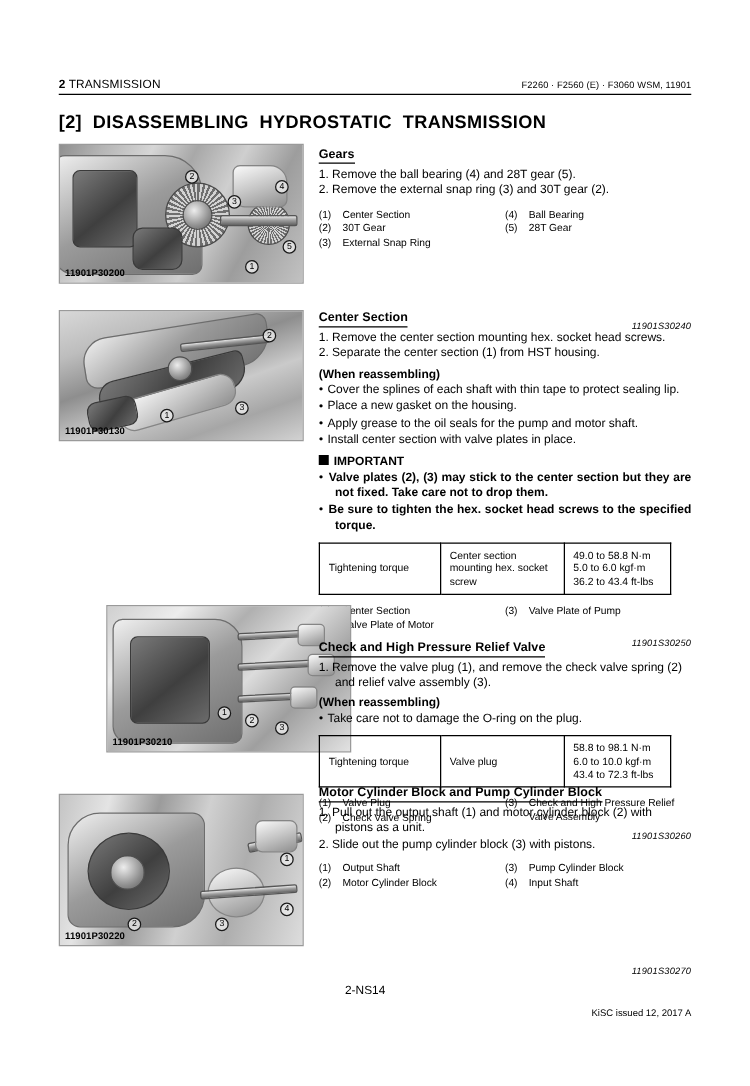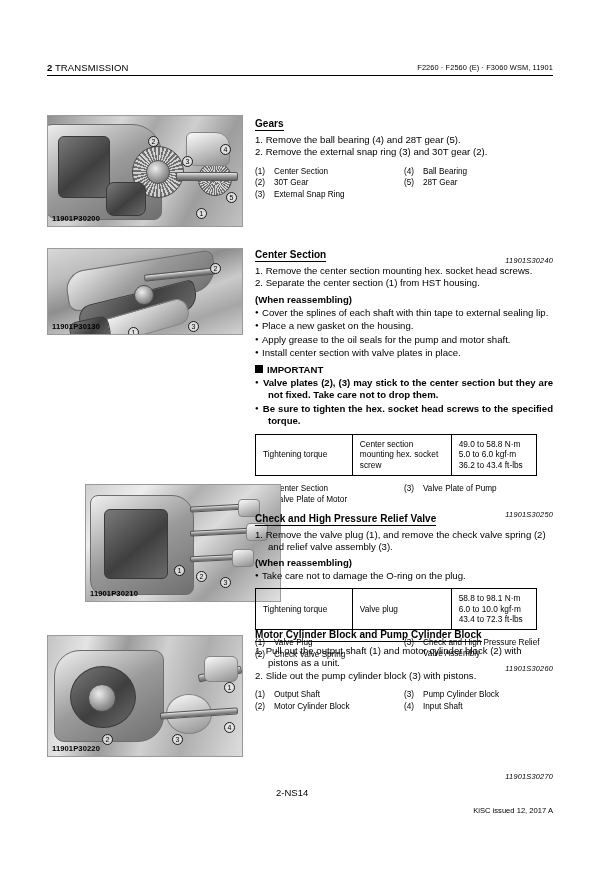--- a/index.html
+++ b/index.html
@@ -192,21 +192,21 @@
   .footer-right {
     position: absolute;
     right: 47px;
     top: 806px;
     font-size: 7.6px;
   }
 
   
   .ph1 { height: 112px; background:
       linear-gradient(118deg,#8f8f8f 0%,#b5b5b5 14%,#d6d6d6 30%,#a8a8a8 44%,#cfcfcf 60%,#9d9d9d 76%,#c2c2c2 100%); }
-  .ph2 { height: 87px; background:
+  .ph2 { height: 105px; background:
       linear-gradient(160deg,#d8d8d8 0%,#bdbdbd 22%,#8e8e8e 42%,#cacaca 62%,#a6a6a6 80%,#d2d2d2 100%); }
   .ph3 { height: 118px; background:
       linear-gradient(135deg,#cfcfcf 0%,#ededed 20%,#b0b0b0 38%,#dcdcdc 55%,#9f9f9f 74%,#e2e2e2 100%); }
   .ph4 { height: 122px; background:
       linear-gradient(105deg,#c4c4c4 0%,#e4e4e4 18%,#9b9b9b 36%,#d0d0d0 54%,#aeaeae 72%,#dddddd 100%); }
 
   .shape { position: absolute; }
   .blob {
     background: linear-gradient(150deg,#f0f0f0,#9b9b9b 48%,#6f6f6f);
     border: 0.6px solid #6d6d6d;
@@ -238,20 +238,21 @@
 </head>
 <body>
 
 <div class="page">
 
   <div class="runhead">
     <div class="runhead-left"><span class="chapnum">2</span> <span>TRANSMISSION</span></div>
     <div class="runhead-right">F2260 · F2560 (E) · F3060 WSM, 11901</div>
   </div>
 
+  <div class="maintitle">[2]  DISASSEMBLING  HYDROSTATIC  TRANSMISSION</div>
 
   <div class="figcol" style="top:115px;">
     <div class="photo ph1">
       <div class="shape blob" style="left:-6px;top:8px;width:120px;height:96px;border-radius:10px 30px 8px 18px;"></div>
       <div class="shape dkblob" style="left:10px;top:20px;width:52px;height:62px;border-radius:6px;"></div>
       <div class="shape gearring" style="left:84px;top:30px;width:52px;height:52px;"></div>
       <div class="shape gearhub" style="left:98px;top:44px;width:24px;height:24px;"></div>
       <div class="shape gearring" style="left:150px;top:46px;width:34px;height:34px;"></div>
       <div class="shape shaft" style="left:128px;top:56px;width:62px;height:9px;"></div>
       <div class="shape ltblob" style="left:138px;top:16px;width:44px;height:34px;border-radius:6px 14px 6px 10px;"></div>
@@ -318,21 +319,21 @@
       <div class="photo-caption">11901P30130</div>
     </div>
   </div>
 
   <div class="txtcol" style="top:244px;">
     <div class="sechead">Center Section</div>
     <div class="step">1. Remove the center section mounting hex. socket head screws.</div>
     <div class="step">2. Separate the center section (1) from HST housing.</div>
 
     <div class="subhead">(When reassembling)</div>
-    <div class="bullet">Cover the splines of each shaft with thin tape to external sealing lip.</div>
+    <div class="bullet">Cover the splines of each shaft with thin tape to protect sealing lip.</div>
     <div class="bullet">Place a new gasket on the housing.</div>
     <div class="bullet">Apply grease to the oil seals for the pump and motor shaft.</div>
     <div class="bullet">Install center section with valve plates in place.</div>
 
     <div class="important-head"><span class="sq"></span><span>IMPORTANT</span></div>
     <div class="bullet bold">Valve plates (2), (3) may stick to the center section but they are not fixed.  Take care not to drop them.</div>
     <div class="bullet bold">Be sure to tighten the hex. socket head screws to the specified torque.</div>
 
     <table class="torque">
       <tbody>

